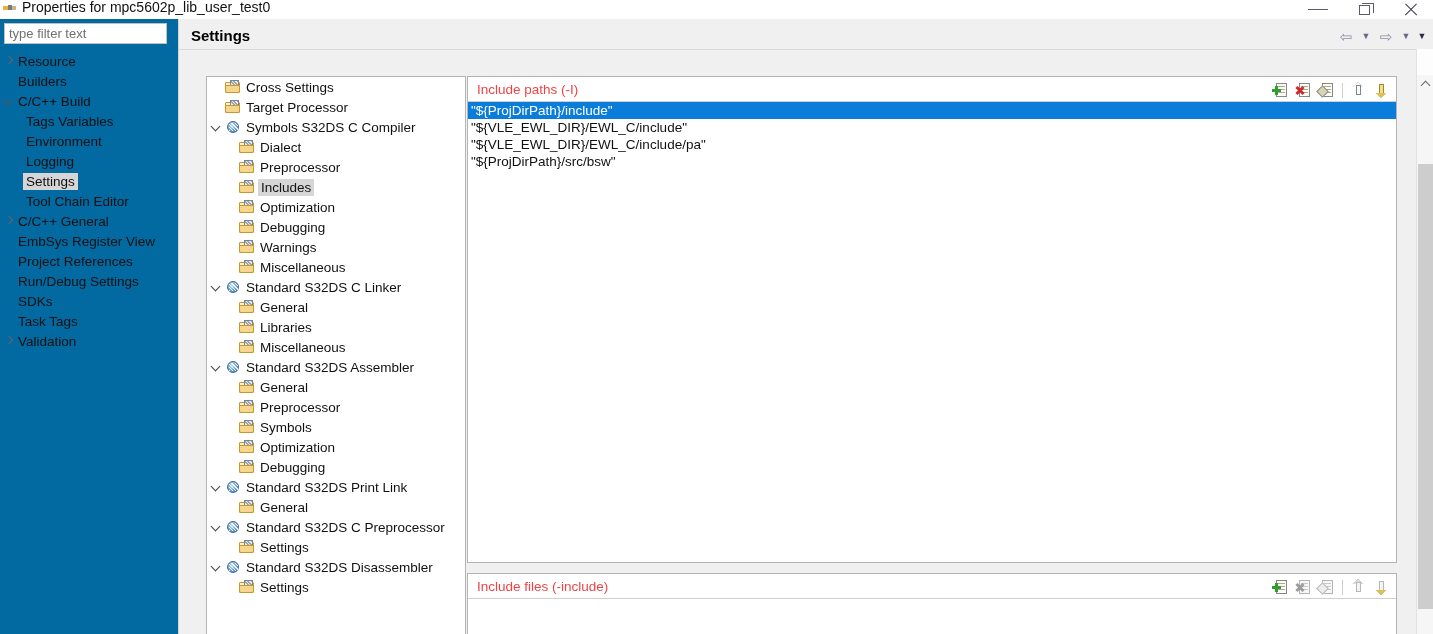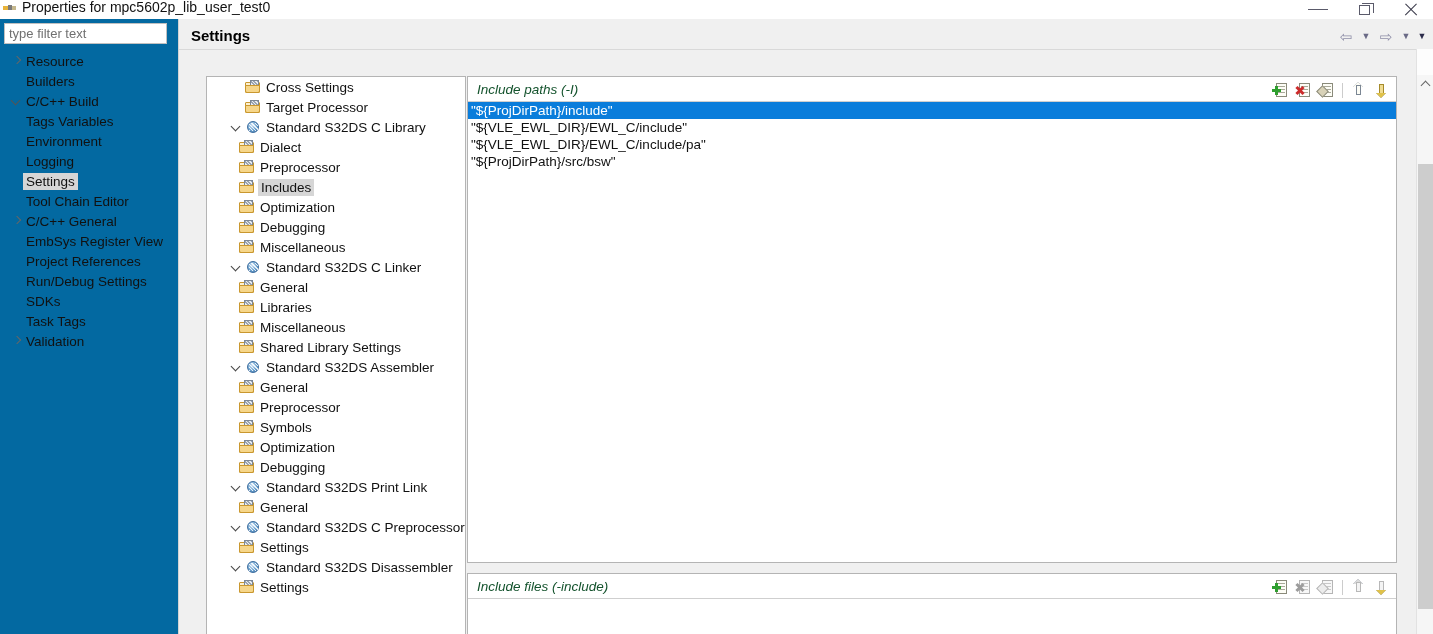--- a/index.html
+++ b/index.html
@@ -62,21 +62,21 @@
   .filter-box {
     position: absolute; left: 4px; top: 4px; width: 163px; height: 21px;
     border: 1px solid #c0c0c0; background: #ffffff;
     font-family: "Liberation Sans", sans-serif; font-size: 13px;
     padding: 0 4px; color: #111; outline: none;
   }
   .filter-box::placeholder { color: #707070; opacity: 1; }
   .nav-tree { position: absolute; left: 0; top: 32px; width: 178px; }
   .nav-row {
     height: 20px; display: flex; align-items: center;
-    padding-left: 10px; white-space: nowrap; cursor: default;
+    padding-left: 2px; white-space: nowrap; cursor: default;
   }
   .nav-row .arrow {
     width: 14px; height: 14px; flex: none; position: relative; margin-right: 2px;
   }
   .nav-row .arrow.none { visibility: hidden; }
   .arrow.collapsed::before {
     content: ""; position: absolute; left: 4px; top: 3px;
     width: 5px; height: 5px;
     border-right: 1.4px solid #666; border-bottom: 1.4px solid #666;
     transform: rotate(-45deg);
@@ -126,21 +126,21 @@
     height: 20px; display: flex; align-items: center; white-space: nowrap;
     padding-left: 6px; cursor: default;
   }
   .tree-row .twisty { width: 16px; height: 16px; position: relative; flex: none; }
   .twisty.expanded::before {
     content: ""; position: absolute; left: 3px; top: 4px;
     width: 6px; height: 6px;
     border-right: 1.5px solid #444; border-bottom: 1.5px solid #444;
     transform: rotate(45deg);
   }
-  .tree-row.lvl1 { padding-left: 22px; }
+  .tree-row.lvl1 { padding-left: 2px; }
   .tree-row.lvl2 { padding-left: 16px; }
 
   
   .ficon { width: 17px; height: 15px; position: relative; flex: none; margin-right: 4px; }
   .ficon .back {
     position: absolute; left: 0; top: 2px; width: 15px; height: 11px;
     background: #fdf1d0; border: 1px solid #c9972e; border-radius: 1px;
   }
   .ficon .front {
     position: absolute; left: 0px; top: 5px; width: 15px; height: 8px;
@@ -166,21 +166,21 @@
   .tree-label { font-size: 13.5px; color: #111; }
   .tree-row.sel .tree-label { background: #d6d6d6; padding: 1px 3px; margin-left: -2px; }
 
   
   .grp { position: absolute; background: #ffffff; border: 1px solid #b4b4b4; }
   .grp-head {
     position: absolute; left: 0; top: 0; right: 0; height: 25px;
     background: #ffffff; border-bottom: 1px solid #cfcfcf;
     display: flex; align-items: center;
   }
-  .grp-title { margin-left: 9px; font-size: 13.5px; color: #14532d; font-style: italic; }
+  .grp-title { margin-left: 9px; font-size: 13.5px; color: #ef4444; }
   .tool-row {
     position: absolute; right: 6px; top: 3px; height: 20px;
     display: flex; align-items: center; gap: 6px;
   }
   .tool-sep { width: 1px; height: 15px; background: #cccccc; margin: 0 1px; }
 
   
   .dicon { width: 17px; height: 17px; position: relative; flex: none; }
   .dicon .page {
     position: absolute; left: 4px; top: 1px; width: 11px; height: 14px;
@@ -388,21 +388,21 @@
               <span class="front"></span>
             </span>
             <span class="tree-label">Target Processor</span>
           </div>
           <div class="tree-row lvl1">
             <span class="twisty expanded"></span>
             <span class="gicon">
               <span class="ball"></span>
               <span class="mesh"></span>
             </span>
-            <span class="tree-label">Standard S32DS C Library</span>
+            <span class="tree-label">Symbols S32DS C Compiler</span>
           </div>
           <div class="tree-row lvl2">
             <span class="twisty "></span>
             <span class="ficon">
               <span class="back"></span>
               <span class="flag"></span>
               <span class="front"></span>
             </span>
             <span class="tree-label">Dialect</span>
           </div>
@@ -434,20 +434,29 @@
             <span class="tree-label">Optimization</span>
           </div>
           <div class="tree-row lvl2">
             <span class="twisty "></span>
             <span class="ficon">
               <span class="back"></span>
               <span class="flag"></span>
               <span class="front"></span>
             </span>
             <span class="tree-label">Debugging</span>
+          </div>
+          <div class="tree-row lvl2">
+            <span class="twisty "></span>
+            <span class="ficon">
+              <span class="back"></span>
+              <span class="flag"></span>
+              <span class="front"></span>
+            </span>
+            <span class="tree-label">Warnings</span>
           </div>
           <div class="tree-row lvl2">
             <span class="twisty "></span>
             <span class="ficon">
               <span class="back"></span>
               <span class="flag"></span>
               <span class="front"></span>
             </span>
             <span class="tree-label">Miscellaneous</span>
           </div>
@@ -478,29 +487,20 @@
             <span class="tree-label">Libraries</span>
           </div>
           <div class="tree-row lvl2">
             <span class="twisty "></span>
             <span class="ficon">
               <span class="back"></span>
               <span class="flag"></span>
               <span class="front"></span>
             </span>
             <span class="tree-label">Miscellaneous</span>
-          </div>
-          <div class="tree-row lvl2">
-            <span class="twisty "></span>
-            <span class="ficon">
-              <span class="back"></span>
-              <span class="flag"></span>
-              <span class="front"></span>
-            </span>
-            <span class="tree-label">Shared Library Settings</span>
           </div>
           <div class="tree-row lvl1">
             <span class="twisty expanded"></span>
             <span class="gicon">
               <span class="ball"></span>
               <span class="mesh"></span>
             </span>
             <span class="tree-label">Standard S32DS Assembler</span>
           </div>
           <div class="tree-row lvl2">

